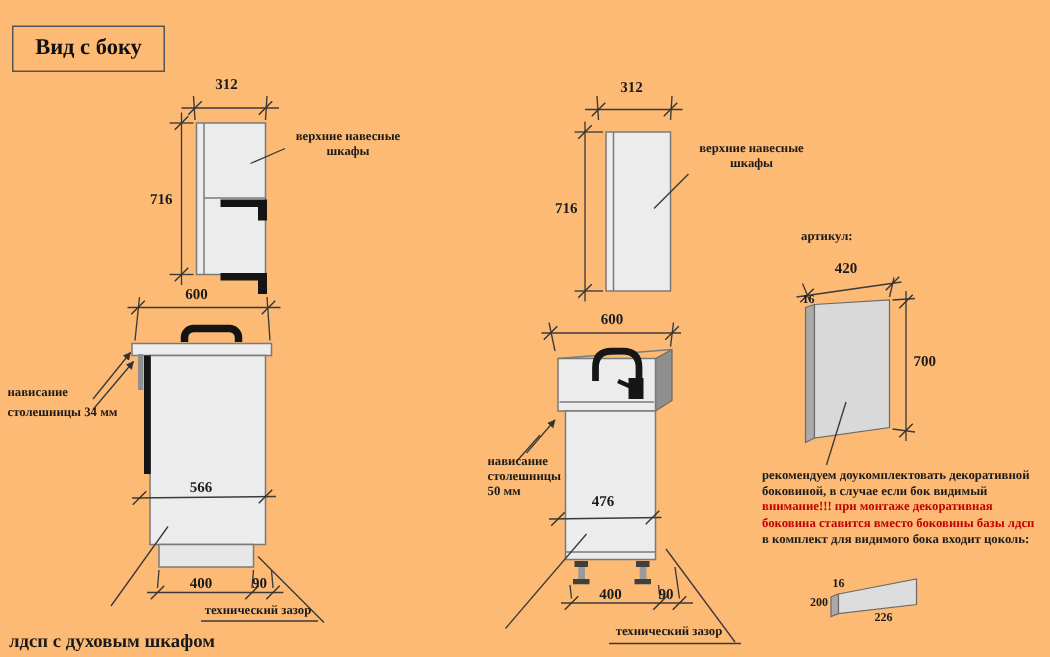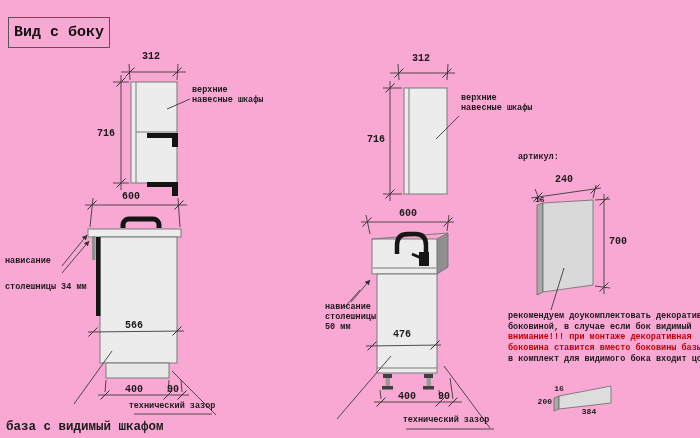--- a/index.html
+++ b/index.html
@@ -1,26 +1,26 @@
 <!DOCTYPE html>
 <html><head>
 <meta charset="utf-8">
 <style>
   html,body{margin:0;padding:0;background:#fff;}
-  #canvas{position:relative;width:700px;height:438px;background:#f9a8d4;overflow:hidden;
-          font-family:Liberation Mono, monospace;}
+  #canvas{position:relative;width:700px;height:438px;background:#fdba74;overflow:hidden;
+          font-family:Liberation Serif, serif;}
   svg{position:absolute;left:0;top:0;}
   .lbl{position:absolute;font-weight:bold;color:#1a1a1a;white-space:nowrap;line-height:1.15;}
   .ctr{transform:translateX(-50%);}
   .rt{text-align:right;}
   .f10{font-size:10px;}
   .f85{font-size:8.5px;}
   .f8{font-size:8px;}
   .cap{font-size:12.5px;}
-  .wrapbox{white-space:normal;}
+  .wrapbox{white-space:normal;text-align:center;}
   .blockline{display:block;}
   .note-line{display:block;white-space:nowrap;font-size:8.5px;line-height:10.7px;}
   .note-red{color:#c00000;}
   #title-box{position:absolute;left:8px;top:17px;width:100px;height:29px;border:1px solid #555;
              display:flex;align-items:center;justify-content:center;font-size:15px;font-weight:bold;color:#111;}
   
   .d{stroke:#3a3a3a;stroke-width:0.9;fill:none;}
   .cab{fill:#ececec;stroke:#7a7a7a;stroke-width:1;}
   .cab2{fill:#e7e7e7;stroke:#7a7a7a;stroke-width:1;}
   .cl{stroke:#7a7a7a;stroke-width:1;fill:none;}
@@ -171,53 +171,53 @@
     <span>Вид с боку</span>
   </div>
 
   <div class="lbl f10 ctr" style="left:151px;top:51px;">312</div>
   <div class="lbl f10 rt" style="left:93px;top:128px;width:22px;">716</div>
   <div class="lbl f85 wrapbox" style="left:192px;top:86px;width:80px;">верхние навесные шкафы</div>
 
   <div class="lbl f10 ctr" style="left:131px;top:191px;">600</div>
   <div class="lbl f85" style="left:5px;top:257px;">
     <span class="blockline">нависание</span>
-    <span class="blockline" style="margin-top:16px;">столешницы 34 мм</span>
+    <span class="blockline" style="margin-top:3px;">столешницы 34 мм</span>
   </div>
   <div class="lbl f10 ctr" style="left:134px;top:320px;">566</div>
   <div class="lbl f10 ctr" style="left:134px;top:384px;">400</div>
   <div class="lbl f10 ctr" style="left:173px;top:384px;">90</div>
   <div class="lbl f85 ctr" style="left:172px;top:402px;">технический зазор</div>
-  <div class="lbl cap" style="left:6px;top:420px;">база с видимый шкафом</div>
+  <div class="lbl cap" style="left:6px;top:420px;">лдсп с духовым шкафом</div>
 
   <div class="lbl f10 ctr" style="left:421px;top:53px;">312</div>
   <div class="lbl f10 rt" style="left:363px;top:134px;width:22px;">716</div>
   <div class="lbl f85 wrapbox" style="left:461px;top:94px;width:80px;">верхние навесные шкафы</div>
 
   <div class="lbl f10 ctr" style="left:408px;top:208px;">600</div>
   <div class="lbl f85" style="left:325px;top:302px;line-height:10px;">
     <span class="blockline">нависание</span>
     <span class="blockline">столешницы</span>
     <span class="blockline">50 мм</span>
   </div>
   <div class="lbl f10 ctr" style="left:402px;top:329px;">476</div>
   <div class="lbl f10 ctr" style="left:407px;top:391px;">400</div>
   <div class="lbl f10 ctr" style="left:444px;top:391px;">90</div>
   <div class="lbl f85 ctr" style="left:446px;top:416px;">технический зазор</div>
 
-  <div class="lbl f85" style="left:518px;top:153px;">артикул:</div>
-  <div class="lbl f10 ctr" style="left:564px;top:174px;">240</div>
+  <div class="lbl f85" style="left:534px;top:153px;">артикул:</div>
+  <div class="lbl f10 ctr" style="left:564px;top:174px;">420</div>
   <div class="lbl f8" style="left:535px;top:195px;">16</div>
   <div class="lbl f10" style="left:609px;top:236px;">700</div>
 
   <div class="lbl" style="left:508px;top:311px;">
     <span class="note-line">рекомендуем доукомплектовать декоративной</span>
     <span class="note-line">боковиной, в случае если бок видимый</span>
     <span class="note-line note-red">внимание!!! при монтаже декоративная</span>
     <span class="note-line note-red">боковина ставится вместо боковины базы лдсп</span>
     <span class="note-line">в комплект для видимого бока входит цоколь:</span>
   </div>
 
   <div class="lbl f8 ctr" style="left:559px;top:384px;">16</div>
   <div class="lbl f8 rt" style="left:532px;top:397px;width:20px;">200</div>
-  <div class="lbl f8 ctr" style="left:589px;top:407px;">384</div>
+  <div class="lbl f8 ctr" style="left:589px;top:407px;">226</div>
 
 </div>
 
 </body></html>

